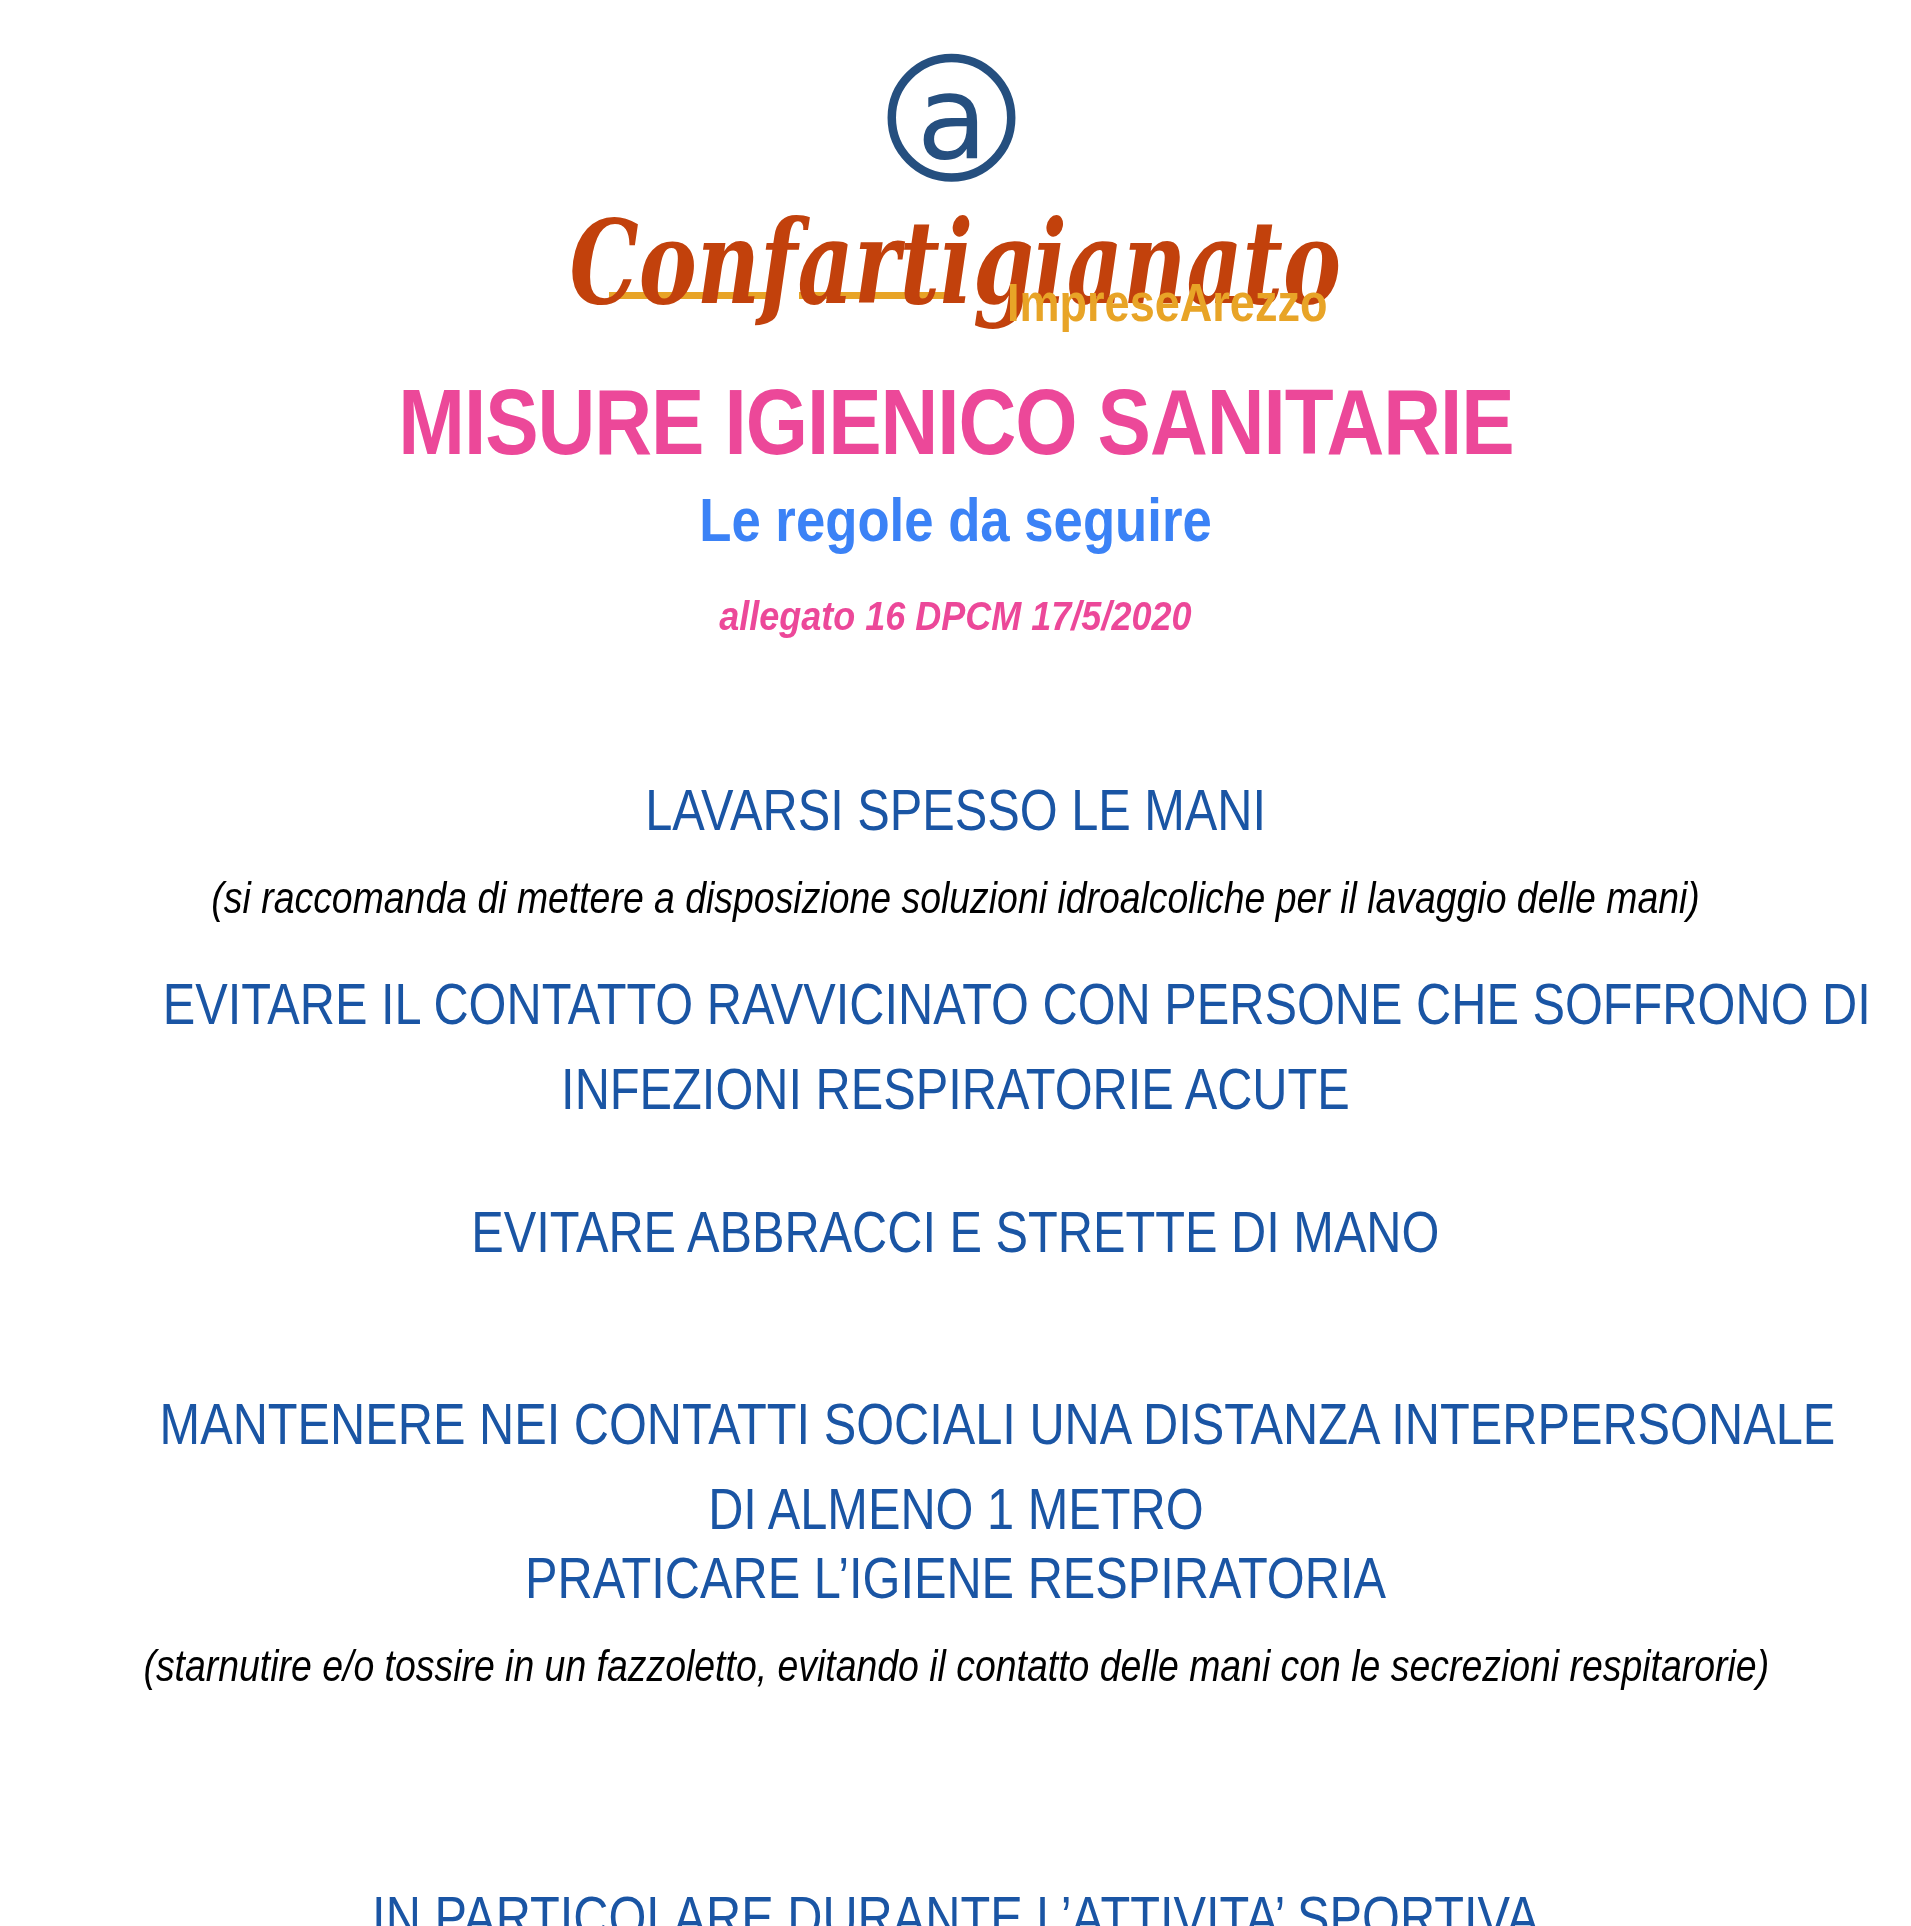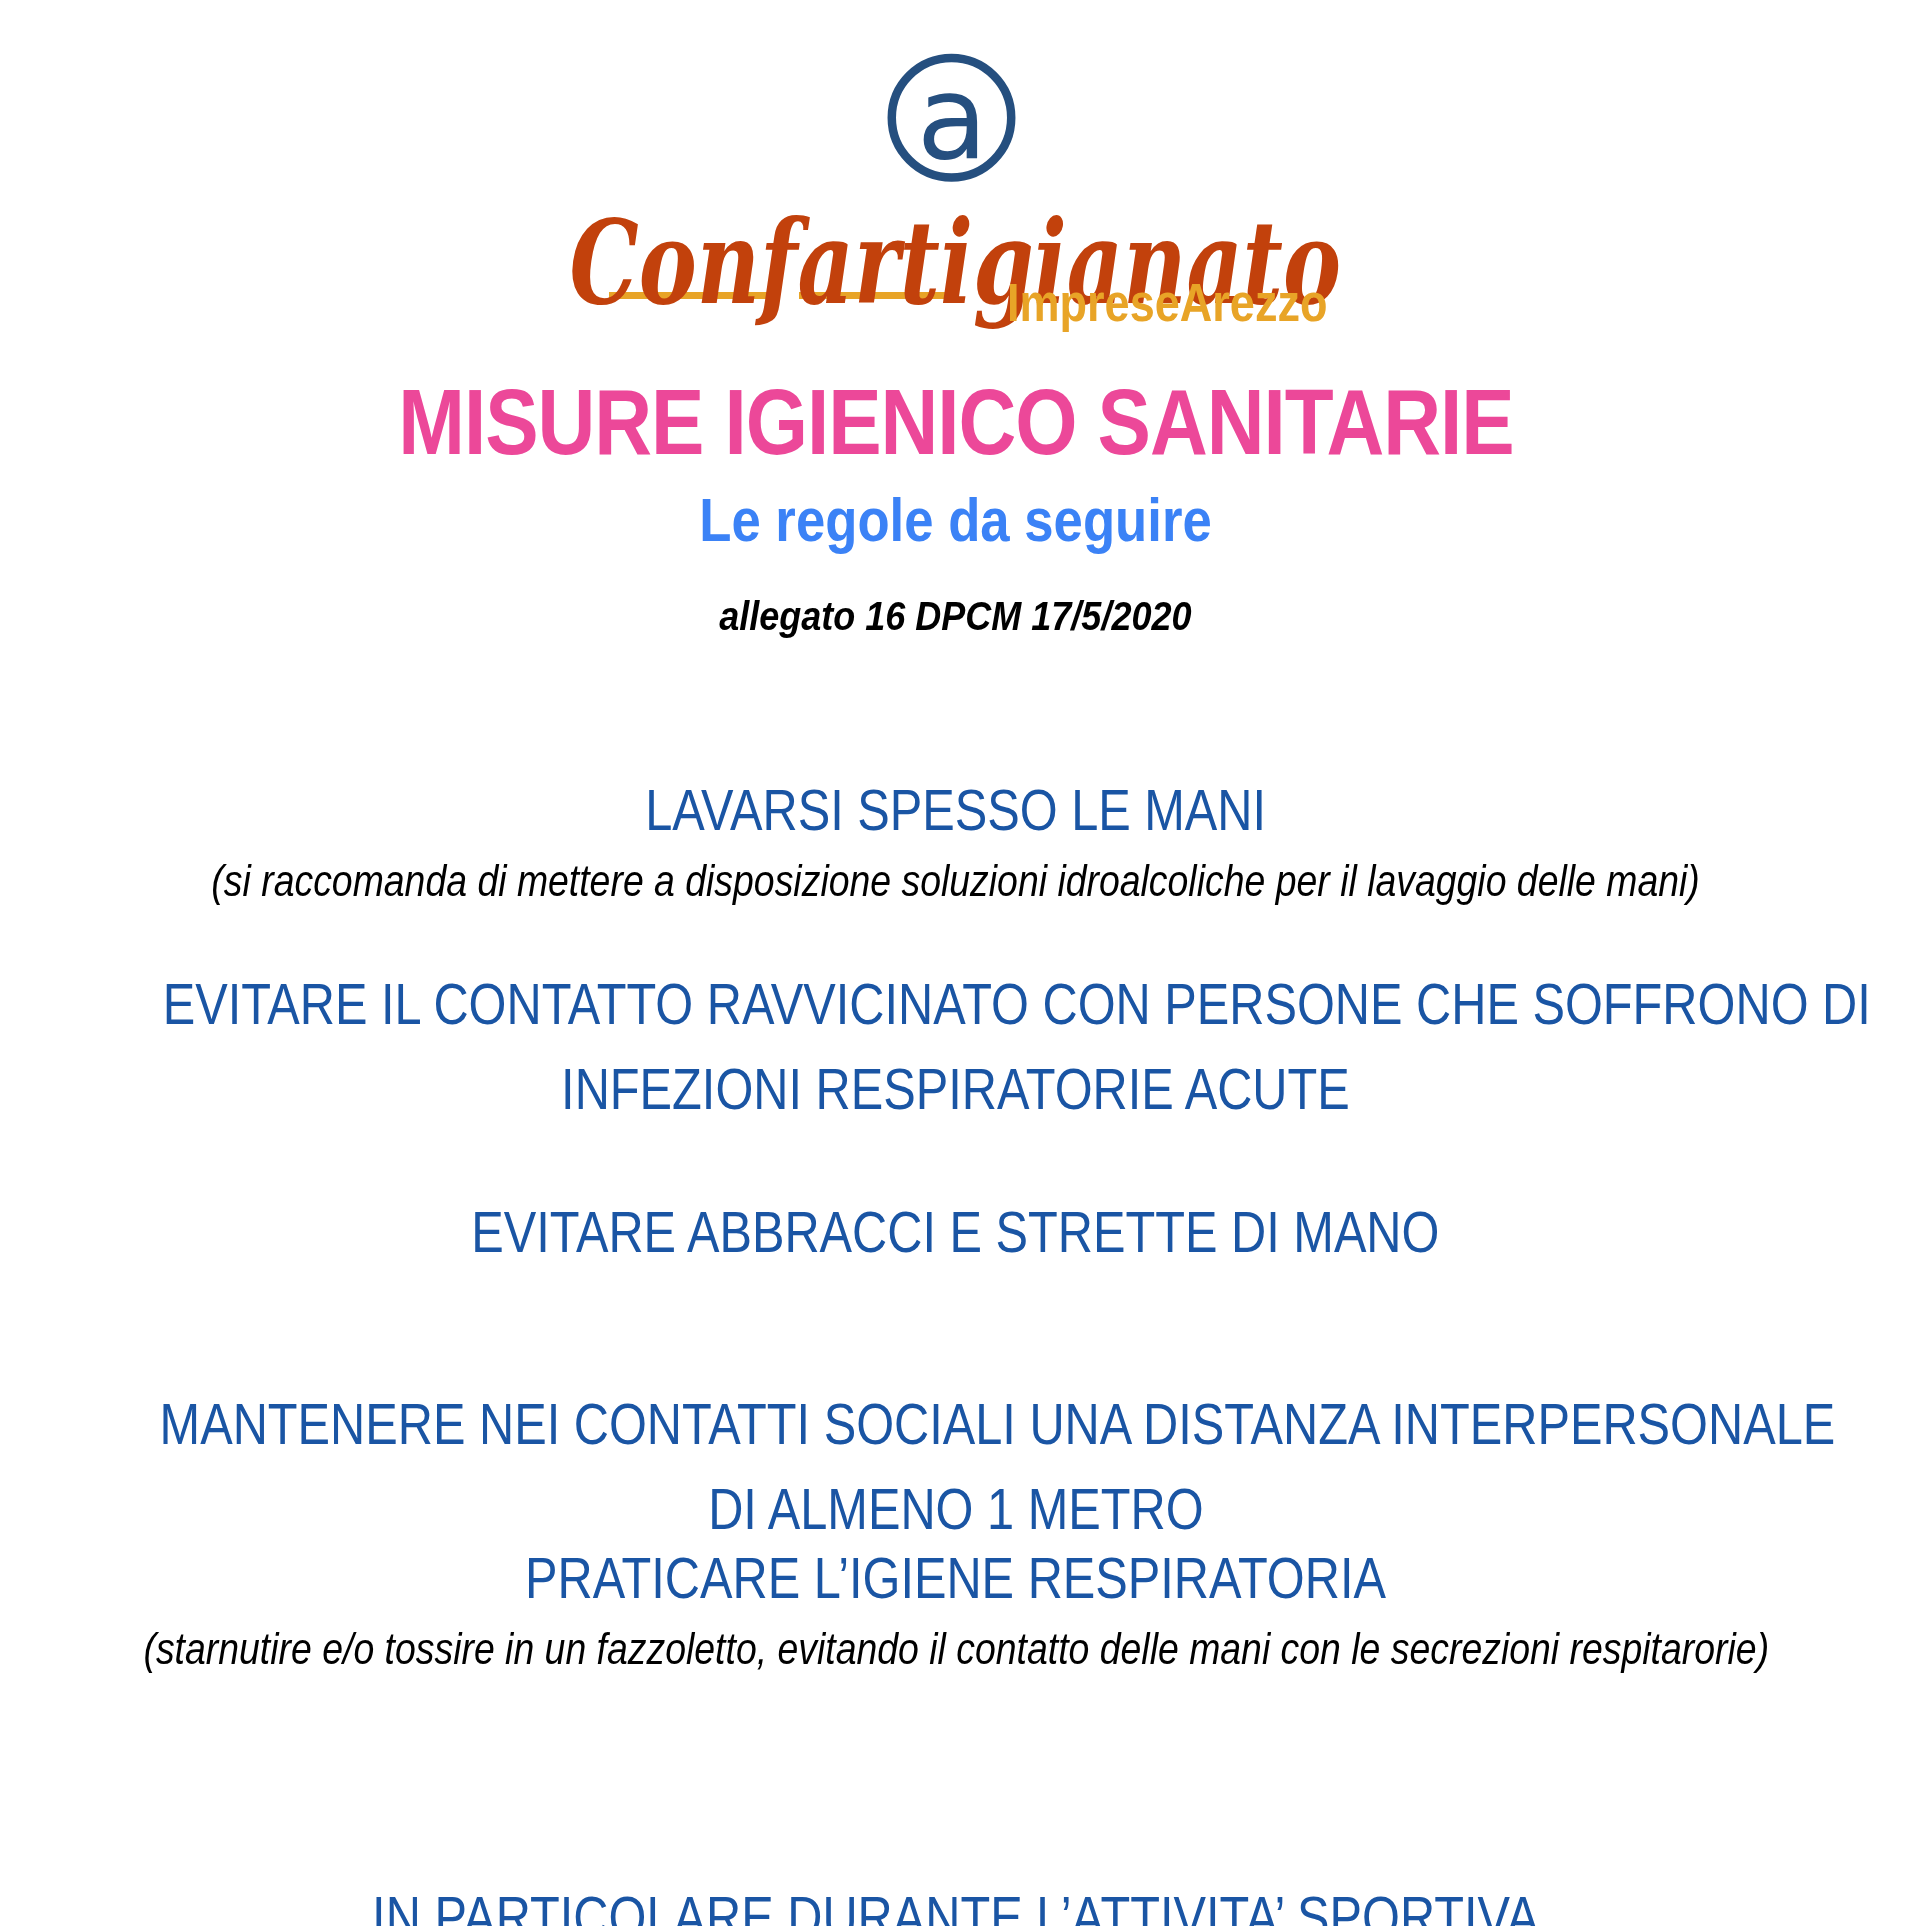--- a/index.html
+++ b/index.html
@@ -42,27 +42,27 @@
     text-align: center; white-space: nowrap; line-height: 1;
   }
   .line > span { display: inline-block; }
 
   .title { font-size: 92px; font-weight: bold; color: #ec4899; }
   .title > span { transform: scaleX(0.87); letter-spacing: -1.2px; }
 
   .subtitle { font-size: 62px; font-weight: bold; color: #3b82f6; }
   .subtitle > span { transform: scaleX(0.85); }
 
-  .attachment { font-size: 40px; font-weight: bold; font-style: italic; color: #000000; }
+  .attachment { font-size: 40px; font-weight: bold; font-style: italic; color: #ec4899; }
   .attachment > span { transform: scaleX(0.90); }
 
   .rule { font-size: 58px; font-weight: normal; color: #1A55A4; }
   .rule > span { transform: scaleX(0.84); }
 
-  .note { font-size: 44px; font-style: italic; color: #000000; }
+  .note { font-size: 44px; font-style: italic; color: #000000; margin-top: 17px; }
   .note > span { transform: scaleX(0.85); }
 </style>
 </head>
 <body>
 
 <div class="page">
 
   <svg class="logo-mark" viewBox="0 0 340 345" xmlns="http://www.w3.org/2000/svg">
     <circle cx="170" cy="168" r="155" fill="none" stroke="#254F7F" stroke-width="22"></circle>
     <text x="172" y="272" text-anchor="middle" font-family="DejaVu Sans, sans-serif" font-size="300" fill="#254F7F">a</text>

